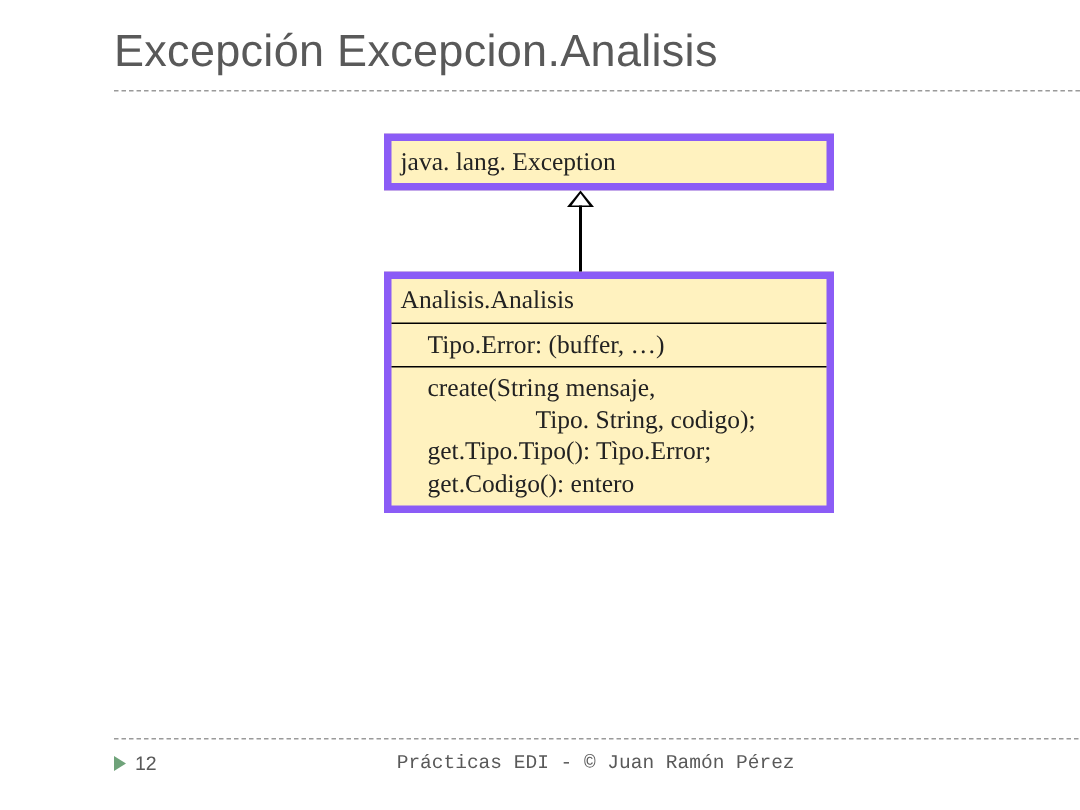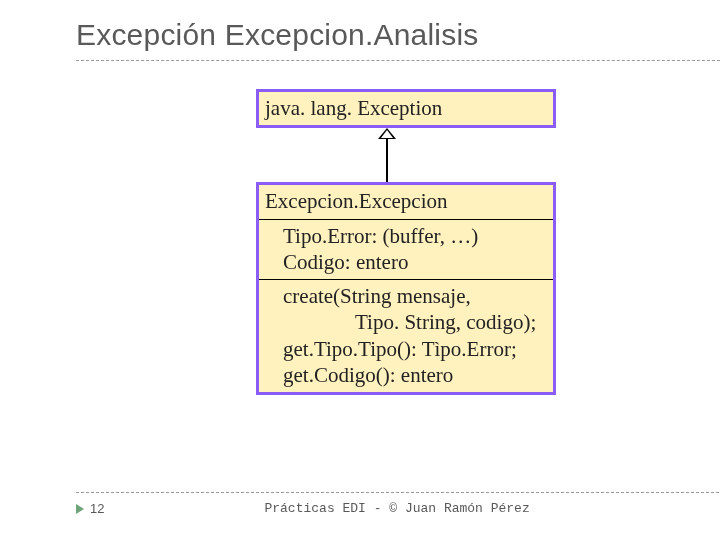--- a/index.html
+++ b/index.html
@@ -32,22 +32,22 @@
     margin: 8px 0 0 0;
   }
   .diagram {
     position: relative;
     margin-top: 28px;
     margin-left: 180px;
     width: 300px;
   }
   .uml-box {
     background: #fff2bf;
-    border: 3px solid #8b5cf6;
-    font-size: 21px;
+    border: 5px solid #8b5cf6;
+    font-size: 17px;
     line-height: 1.25;
     color: #222;
   }
   .uml-cell {
     padding: 3px 6px 4px 6px;
   }
   .uml-sep {
     border-top: 1px solid #000;
     padding-left: 24px;
   }
@@ -133,24 +133,23 @@
     <div class="uml-box">
       <div class="uml-cell">java. lang. Exception</div>
     </div>
 
     <div class="inherit-wrap">
       <div class="arrow-head"></div>
       <div class="arrow-line"></div>
     </div>
 
     <div class="uml-box">
-      <div class="uml-cell">Excepcion.Excepcion</div>
+      <div class="uml-cell">Analisis.Analisis</div>
       <div class="uml-cell uml-sep">
         <div>Tipo.Error: (buffer,  …)</div>
-        <div>Codigo: entero</div>
       </div>
       <div class="uml-cell uml-sep">
         <div>create(String mensaje,</div>
         <div>
             <span class="indent">Tipo. String, codigo);</span>
           </div>
         <div>get.Tipo.Tipo(): Tìpo.Error;</div>
         <div>get.Codigo(): entero</div>
       </div>
     </div>

